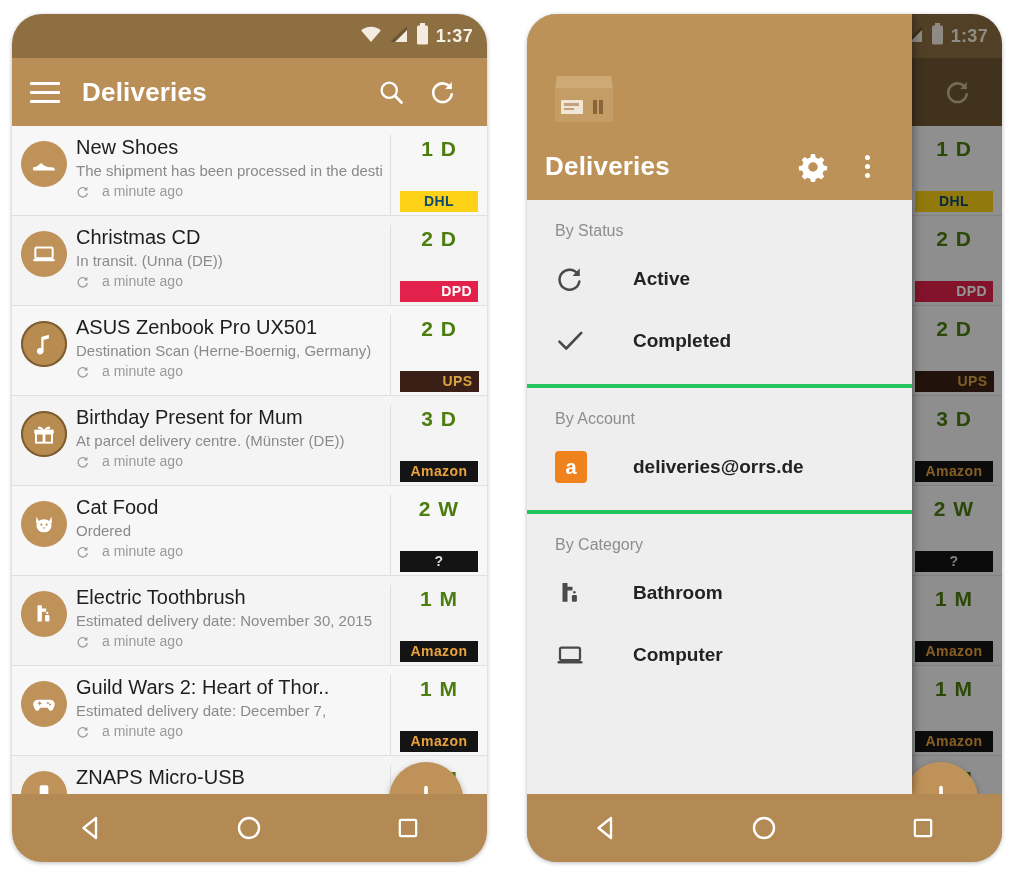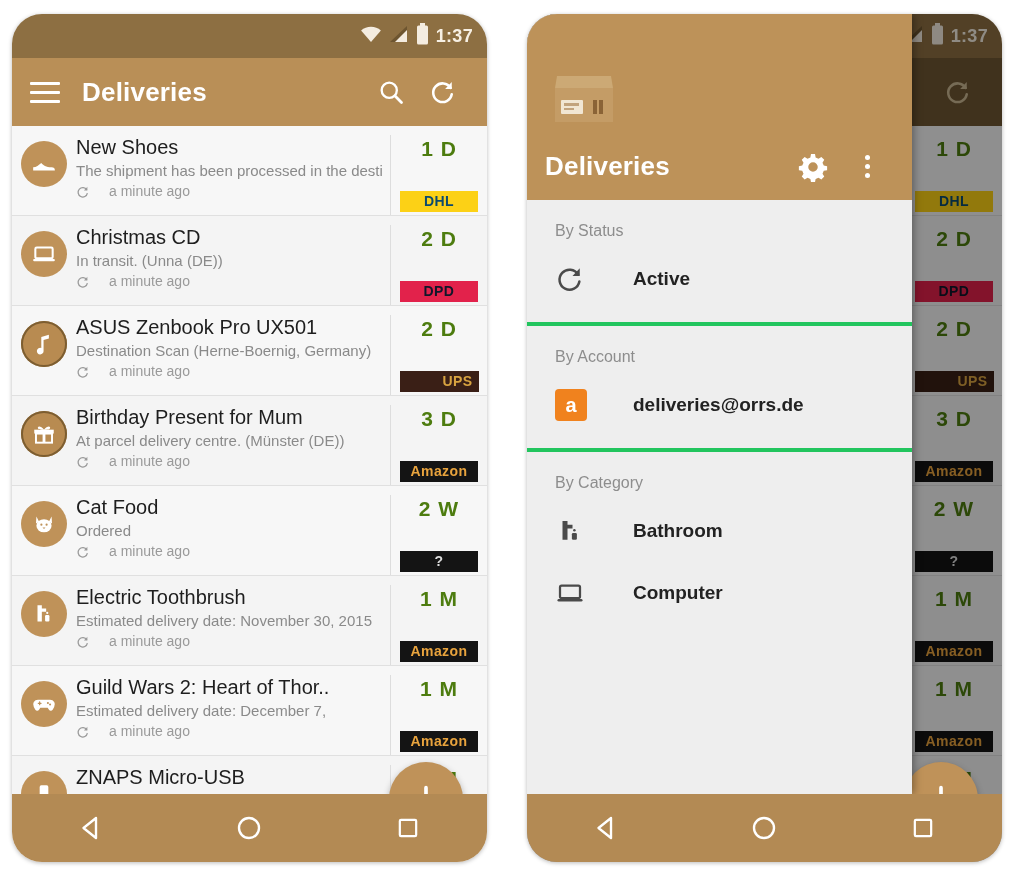--- a/index.html
+++ b/index.html
@@ -76,38 +76,38 @@
   .row-title {
     font-size: 20px; color: #1e1e1e; line-height: 24px;
     white-space: nowrap; overflow: hidden; text-overflow: clip;
   }
   .row-sub {
     font-size: 15px; color: #8a8a8a; line-height: 20px; margin-top: 2px;
     white-space: nowrap; overflow: hidden;
   }
   .row-time {
     font-size: 14px; color: #9a9a9a; line-height: 19px; margin-top: 1px;
-    display: flex; align-items: center; gap: 19px;
+    display: flex; align-items: center; gap: 12px;
   }
   .row-right {
     width: 97px; min-width: 97px;
     border-left: 1px solid #dddddd;
     height: 80px;
     display: flex; flex-direction: column;
     align-items: center; justify-content: space-between;
     padding: 2px 4px 3px 4px;
   }
   .eta { font-size: 21px; font-weight: bold; color: #4d7c0f; letter-spacing: 1px; }
   .carrier {
     font-size: 14px; font-weight: bold; letter-spacing: .4px;
     padding: 1px 6px 2px 6px; min-width: 78px; text-align: center;
     line-height: 18px;
   }
   .c-dhl    { background: #fcd116; color: #0c4a6e; }
-  .c-dpd    { background: #e2224b; color: #0f172a; }
+  .c-dpd    { background: #e2224b; color: #ffffff; text-align: right; }
   .c-ups    { background: #3a1f16; color: #d9a441; padding-left: 43px; }
   .c-amazon { background: #141414; color: #e8a33d; }
   .c-unknown{ background: #141414; color: #dddddd; }
 
   
   .fab {
     position: absolute; right: 24px; bottom: 26px;
     width: 74px; height: 74px; border-radius: 50%;
     background: #bf9259;
     display: flex; align-items: center; justify-content: center;
@@ -651,20 +651,28 @@
         <div class="section-label">By Status</div>
         <div class="drawer-item">
           <span class="di-ico">
             <svg width="30" height="30" viewBox="0 0 24 24">
                 <path d="M18.5 8.5 A8 8 0 1 0 19.5 14" fill="none" stroke="#4a4a4a" stroke-width="2" stroke-linecap="round"></path>
                 <path d="M19.8 3.3 L19.8 9.6 L14 9.6 Z" fill="#4a4a4a"></path>
               </svg>
           </span>
           <span class="di-label">Active</span>
         </div>
+        <div class="drawer-item">
+          <span class="di-ico">
+            <svg width="30" height="30" viewBox="0 0 24 24">
+                <path d="M3.5 12.5 L9 18 L21 5.5" fill="none" stroke="#4a4a4a" stroke-width="2.1" stroke-linecap="round" stroke-linejoin="round"></path>
+              </svg>
+          </span>
+          <span class="di-label">Completed</span>
+        </div>
       </div>
 
       <div class="drawer-section">
         <div class="section-label">By Account</div>
         <div class="drawer-item">
           <span class="di-ico">
             <span class="amzn">a</span>
           </span>
           <span class="di-label">deliveries@orrs.de</span>
         </div>

